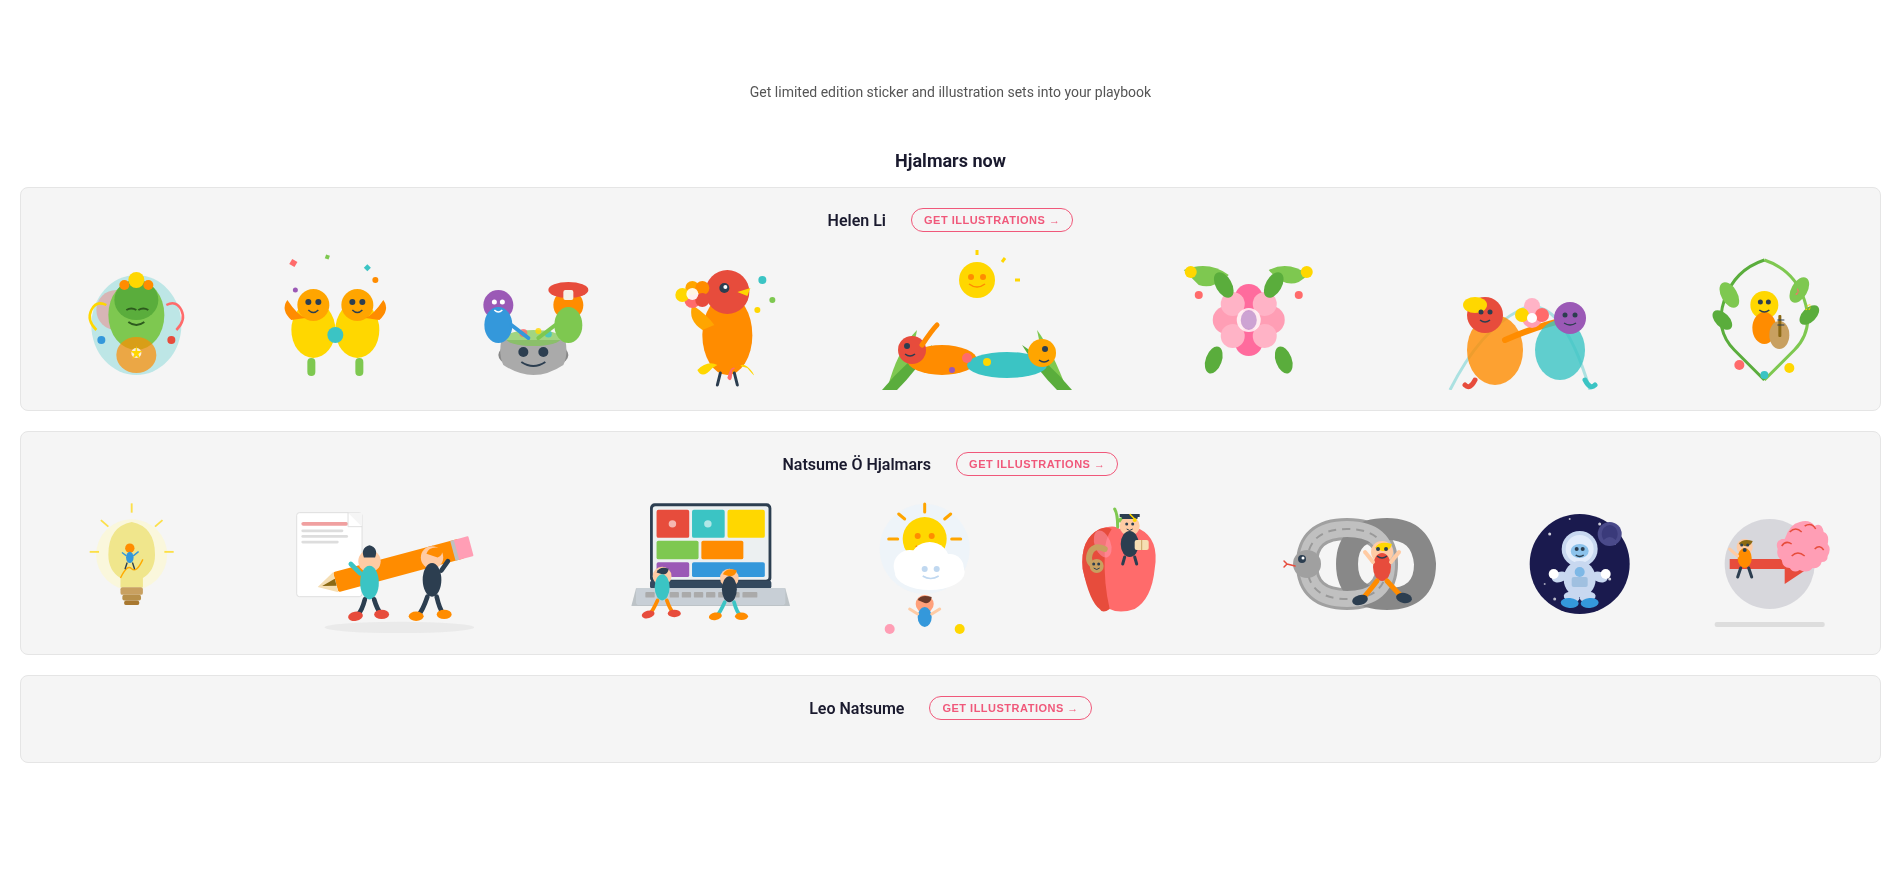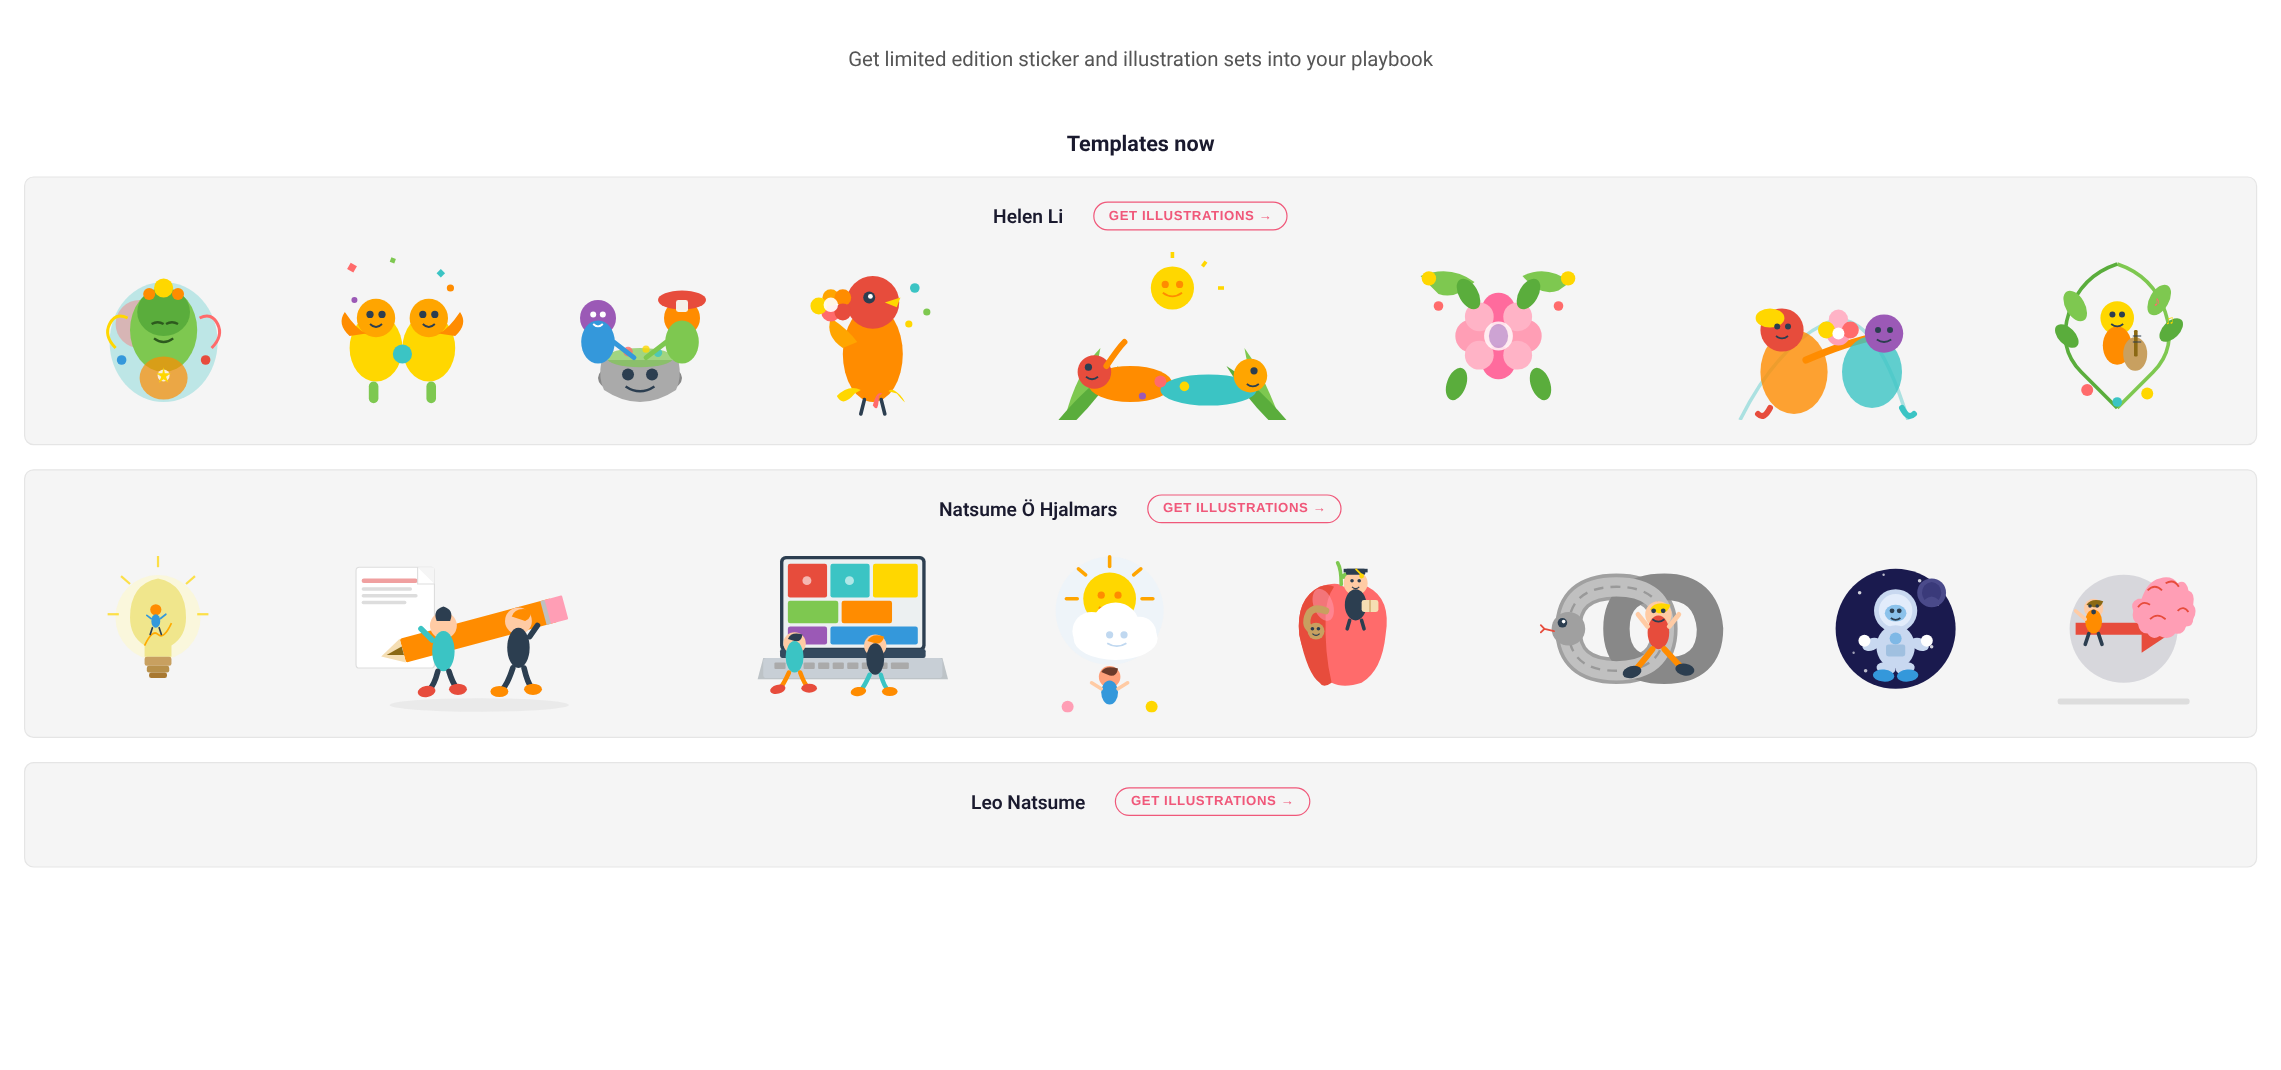--- a/index.html
+++ b/index.html
@@ -13,22 +13,23 @@
       text-align: center;
       padding: 40px 20px 20px;
     }
     .page-title {
       font-size: 36px;
       font-weight: 600;
       color: #1a1a2e;
       margin-bottom: 12px;
     }
     .page-subtitle {
-      font-size: 17px;
+      font-size: 14px;
       color: #555;
+      margin-top: 44px;
     }
     .section-heading {
       text-align: center;
       font-size: 18px;
       font-weight: 700;
       color: #1a1a2e;
       margin: 30px 0 16px;
     }
     .artist-card {
       background: #f5f5f5;
@@ -92,21 +93,21 @@
       min-height: 60px;
     }
   </style>
 </head>
 <body>
 
 <div class="page-header">
   <p class="page-subtitle">Get limited edition sticker and illustration sets into your playbook</p>
 </div>
 
-<div class="section-heading">Templates now</div>
+<div class="section-heading">Hjalmars now</div>
 
 <div class="artist-card">
   <div class="artist-header">
     <span class="artist-name">Helen Li</span>
     <button class="get-illustrations-btn">GET ILLUSTRATIONS →</button>
   </div>
   <div class="illustrations-row">
 
     <div class="illustration-item">
       <svg viewBox="0 0 120 140" xmlns="http://www.w3.org/2000/svg">

